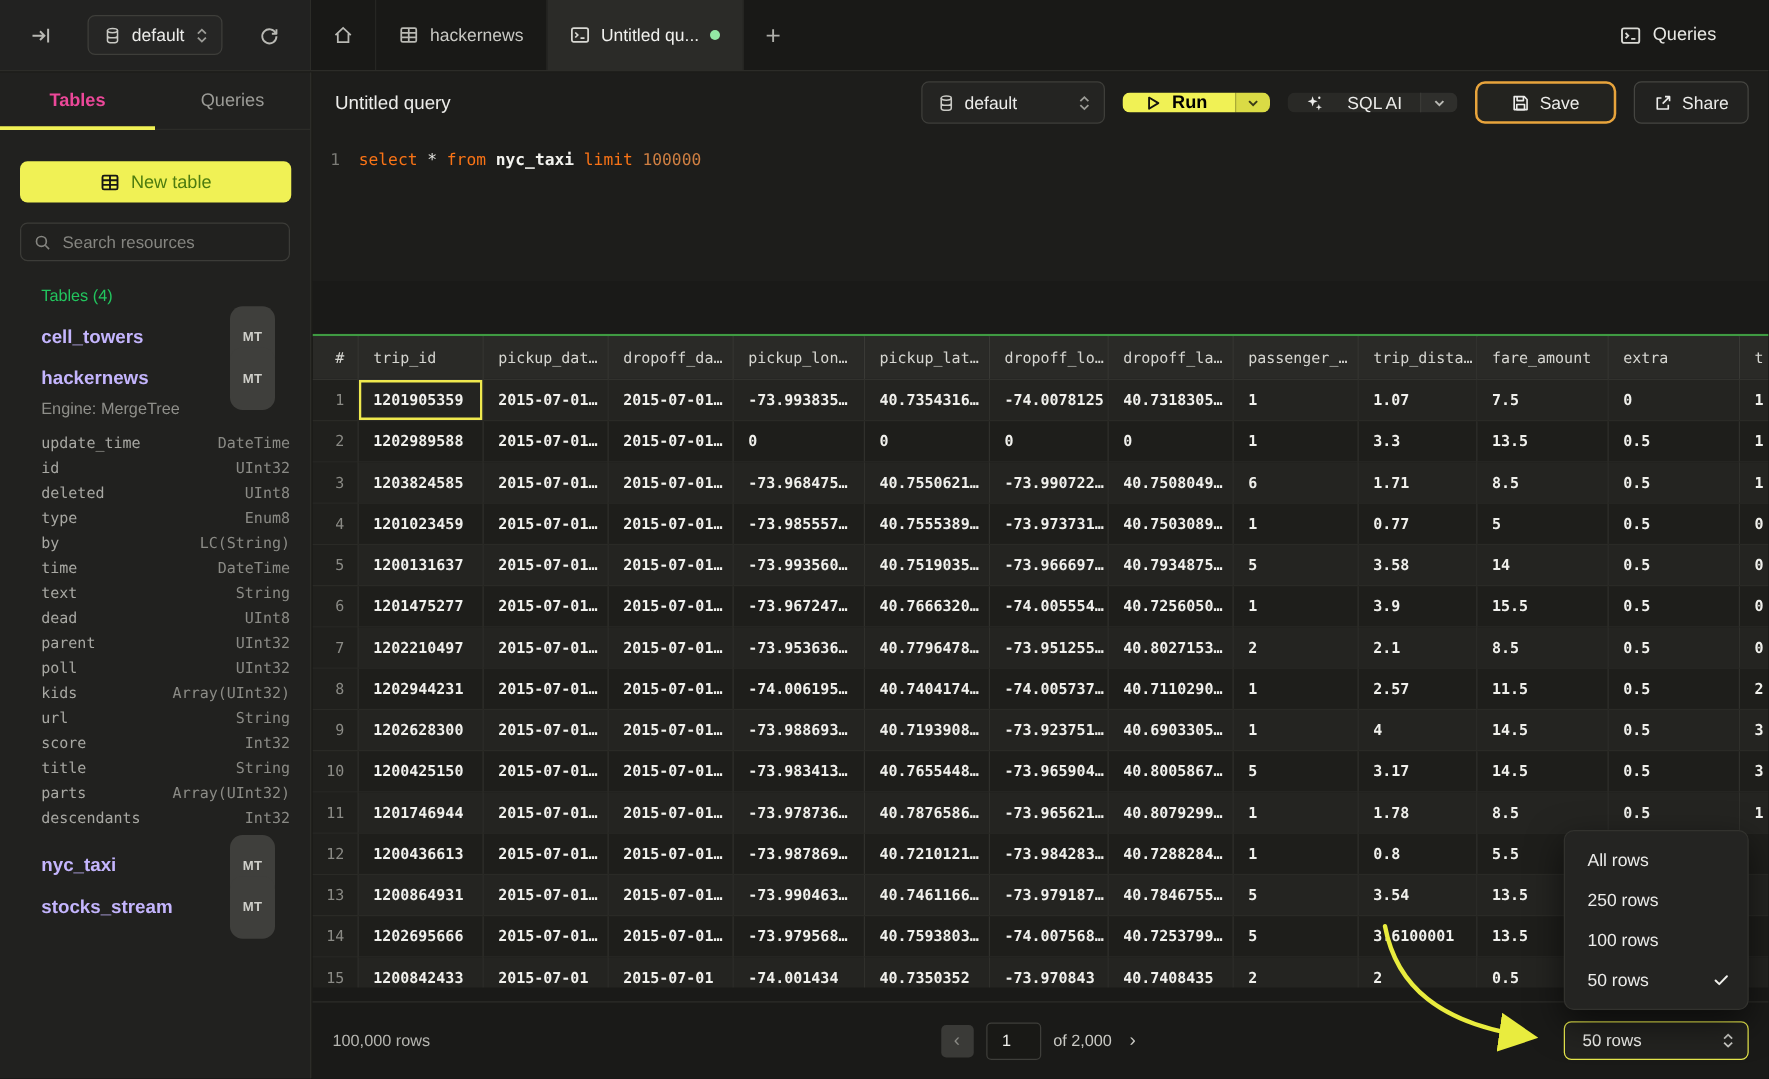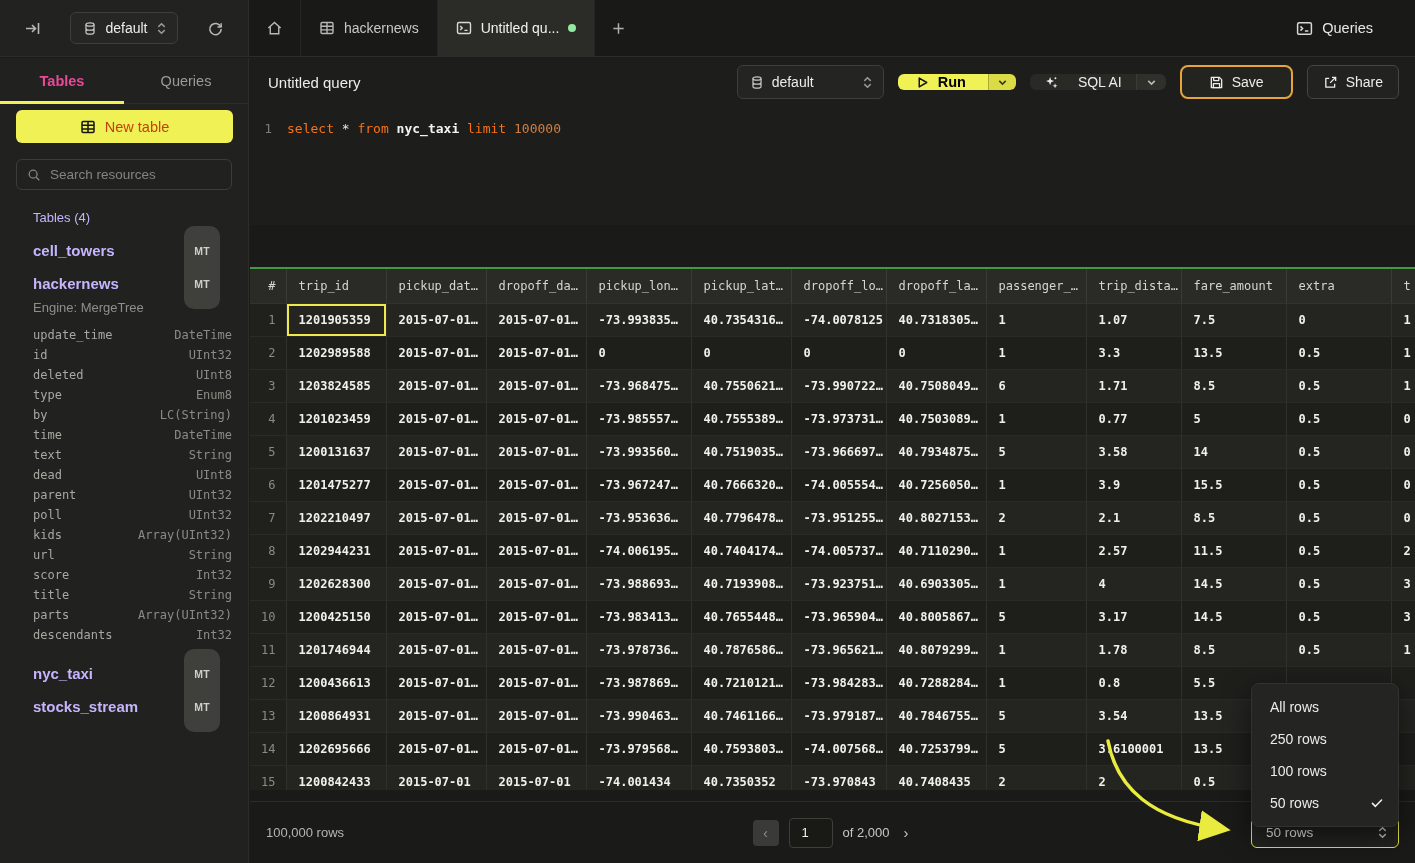--- a/index.html
+++ b/index.html
@@ -32,28 +32,28 @@
   
   .sidebar{ position:absolute; top:58px; left:0; bottom:0; width:249px; background:#21211f;
             border-right:1px solid #2c2c28; overflow:hidden; }
   .side-tabs{ display:flex; height:46px; border-bottom:1px solid #2c2c28; }
   .side-tab{ flex:1; display:flex; align-items:center; justify-content:center; font-size:14.5px;
              color:#9b9b96; cursor:pointer; position:relative; }
   .side-tab.active{ color:#ec4899; font-weight:bold; }
   .side-tab.active::after{ content:""; position:absolute; left:0; right:0; bottom:-1px; height:3px;
              background:#f0f155; }
   .newtable-btn{ display:flex; align-items:center; justify-content:center; gap:9px;
-             margin:6px 16px 0; height:33px; width:217px; background:#f0f155; color:#c2410c;
+             margin:25px 16px 0; height:33px; width:217px; background:#f0f155; color:#4d7c0f;
              border:none; border-radius:6px; font-size:14.5px; cursor:pointer; font-family:inherit; }
   .search-box{ display:flex; align-items:center; gap:9px; margin:16px 16px 0; height:31px;
              padding:0 10px; border:1px solid #3c3c38; border-radius:6px; color:#858580; }
   .search-box input{ background:none; border:none; outline:none; color:#d9d9d4; font-size:13.5px;
              width:100%; font-family:inherit; }
   .search-box input::placeholder{ color:#858580; }
-  .side-section{ margin:20px 0 0 33px; font-size:13px; color:#c4b5fd; }
+  .side-section{ margin:20px 0 0 33px; font-size:13px; color:#22c55e; }
   .tbl-item{ display:flex; align-items:center; justify-content:space-between; padding:0 28px 0 33px;
              height:33px; cursor:pointer; }
   .tbl-name{ font-size:15px; font-weight:bold; color:#c4b5fd; }
   .badge{ background:#3f3f3c; color:#cfcfca; font-size:10.5px; font-weight:bold; border-radius:10px;
              padding:19px 10px; letter-spacing:.3px; }
   .engine-line{ padding:0 16px 6px 33px; font-size:13px; color:#8f8f8a; }
   .schema{ padding:4px 16px 6px 33px; }
   .scol{ display:flex; justify-content:space-between; height:20px; align-items:center;
          font-family:"DejaVu Sans Mono", monospace; font-size:12px; cursor:pointer; }
   .scol-n{ color:#a8a8a3; } .scol-t{ color:#8b8b86; }
@@ -127,21 +127,21 @@
   .pg-of{ font-size:13px; color:#c8c8c3; }
   .pg-next{ color:#c8c8c3; font-size:15px; padding:0 4px; cursor:pointer; }
   .rows-select{ margin-left:auto; width:148px; height:31px; border:1.5px solid #e6e74c;
         border-radius:6px; background:#232320; display:flex; align-items:center;
         justify-content:space-between; padding:0 10px 0 14px; font-size:13.5px; color:#f0f0ec;
         cursor:pointer; }
 
   
   .menu{ position:absolute; left:1251px; top:664px; width:148px; background:#242422;
          border:1px solid #32322e; border-radius:8px; box-shadow:0 10px 28px rgba(0,0,0,.55);
-         padding:7px 0; z-index:40;margin-top:19px; }
+         padding:7px 0; z-index:40; }
   .menu-item{ height:32px; display:flex; align-items:center; justify-content:space-between;
          padding:0 14px 0 18px; font-size:14px; color:#ececea; cursor:pointer; }
 
   .annotation{ position:absolute; inset:0; z-index:50; pointer-events:none; }
 </style>
 </head>
 <body>
 
 <div class="app">
 

